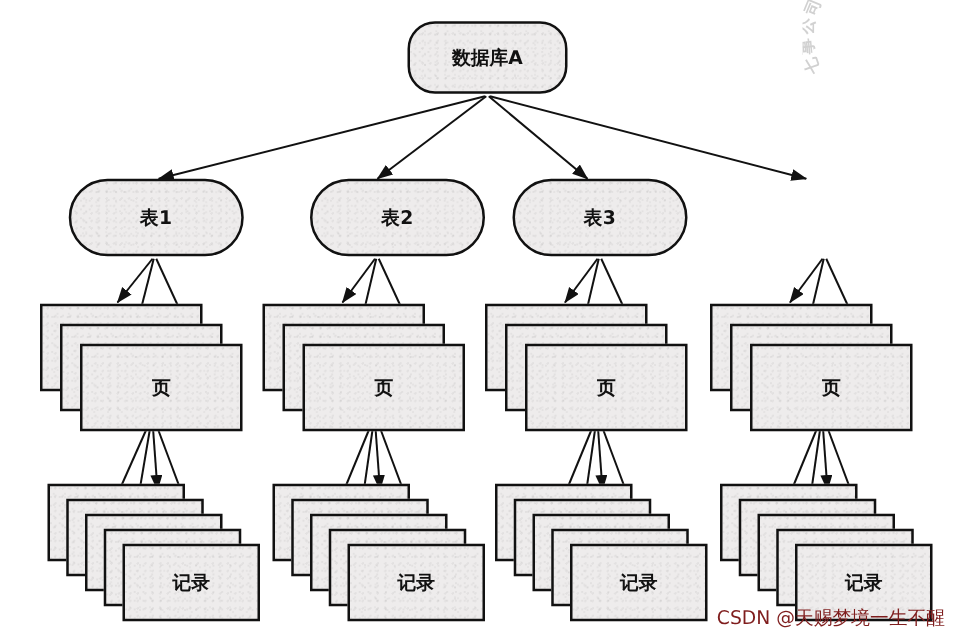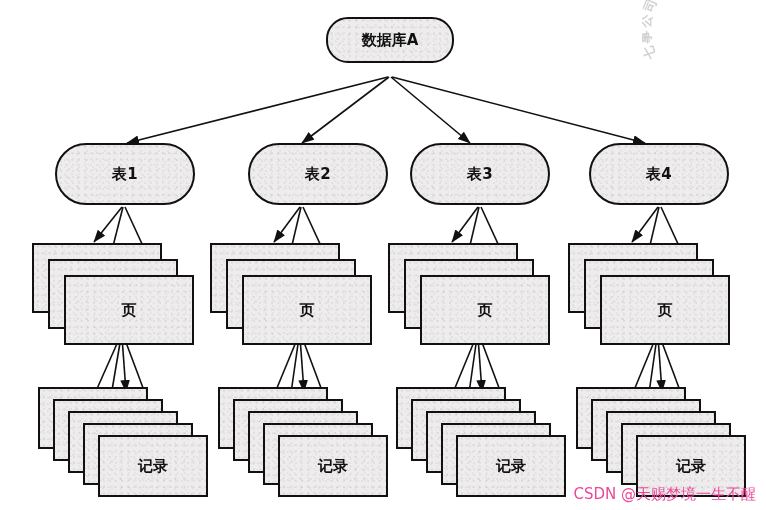--- a/index.html
+++ b/index.html
@@ -49,21 +49,21 @@
   .pill {
     border-radius: 34px;
     font-size: 15px;
     letter-spacing: .5px;
   }
 
   .root-node {
     left: 326px;
     top: 17px;
     width: 128px;
-    height: 46px;
+    height: 58px;
     border-radius: 22px;
     font-size: 15px;
     text-align: center;
   }
 
   .card {
     position: absolute;
     box-sizing: border-box;
     border: 2px solid #111111;
     display: flex;
@@ -76,21 +76,21 @@
   .card.back { border-width: 2px; }
 
   .stack { position: absolute; }
 
   
   #csdn-watermark {
     position: absolute;
     right: 10px;
     bottom: 6px;
     font-size: 15px;
-    color: #ec4899;
+    color: #7f1d1d;
     white-space: nowrap;
     font-family: "DejaVu Sans", "Liberation Sans", sans-serif;
   }
 
   #corner-watermark {
     position: absolute;
     right: -6px;
     top: -14px;
     width: 130px;
     height: 80px;
@@ -185,23 +185,20 @@
   </div>
 
   <div class="node pill shape-fill" style="left:55px; top:143px; width:140px; height:62px;">
     <span>表1</span>
   </div>
   <div class="node pill shape-fill" style="left:248px; top:143px; width:140px; height:62px;">
     <span>表2</span>
   </div>
   <div class="node pill shape-fill" style="left:410px; top:143px; width:140px; height:62px;align-items:center;">
     <span>表3</span>
-  </div>
-  <div class="node pill shape-fill" style="left:589px; top:143px; width:140px; height:62px;">
-    <span>表4</span>
   </div>
 
   <div class="stack">
     <div class="card back shape-fill" style="left:32px;  top:243px; width:130px; height:70px;"></div>
     <div class="card back shape-fill" style="left:48px;  top:259px; width:130px; height:70px;"></div>
     <div class="card shape-fill" style="left:64px;  top:275px; width:130px; height:70px;">
       <span>页</span>
     </div>
   </div>
 

